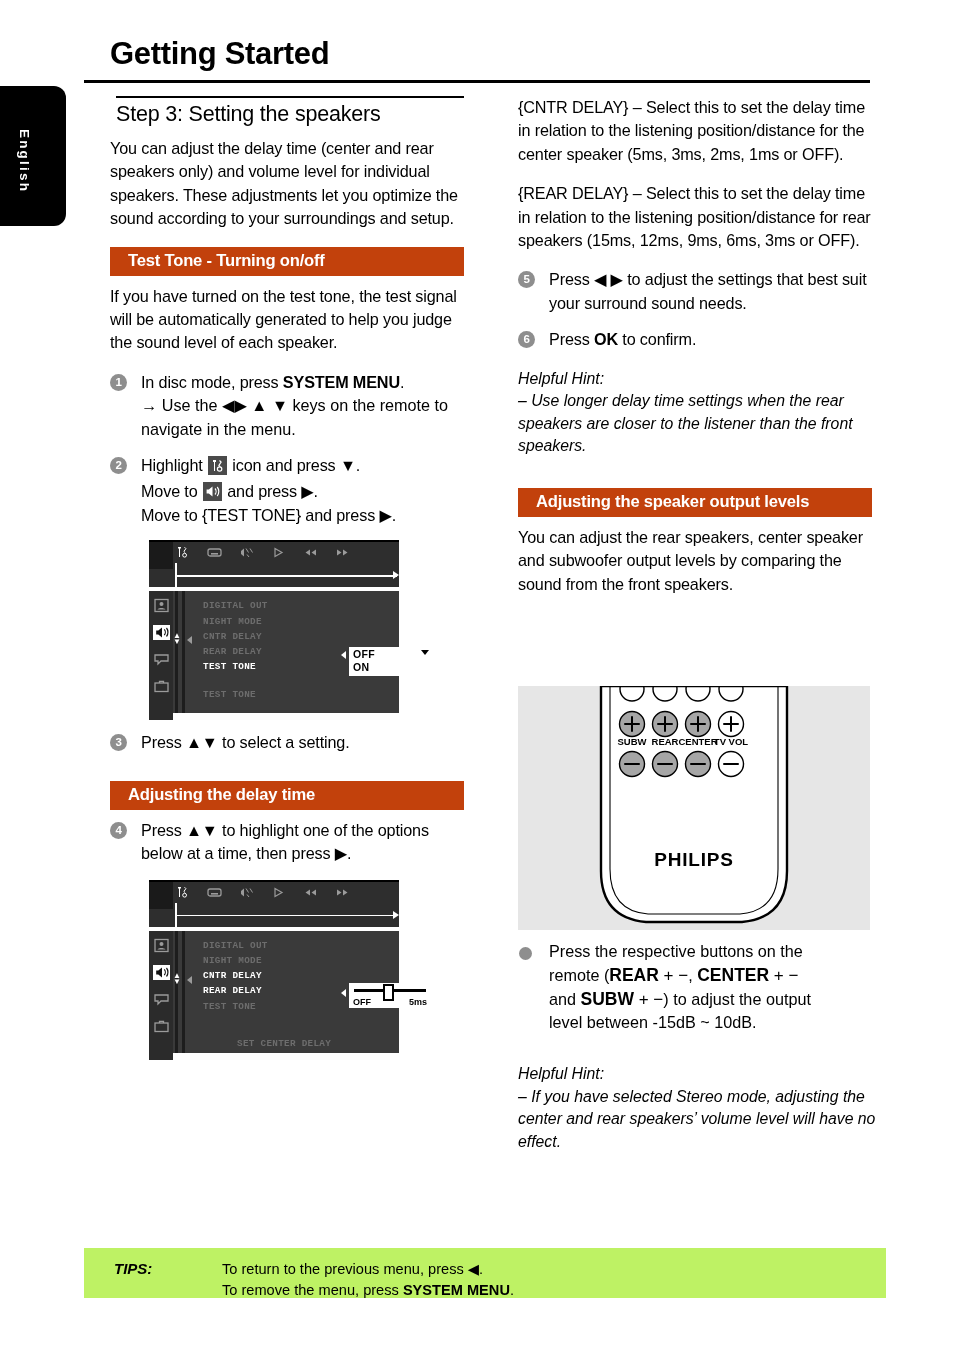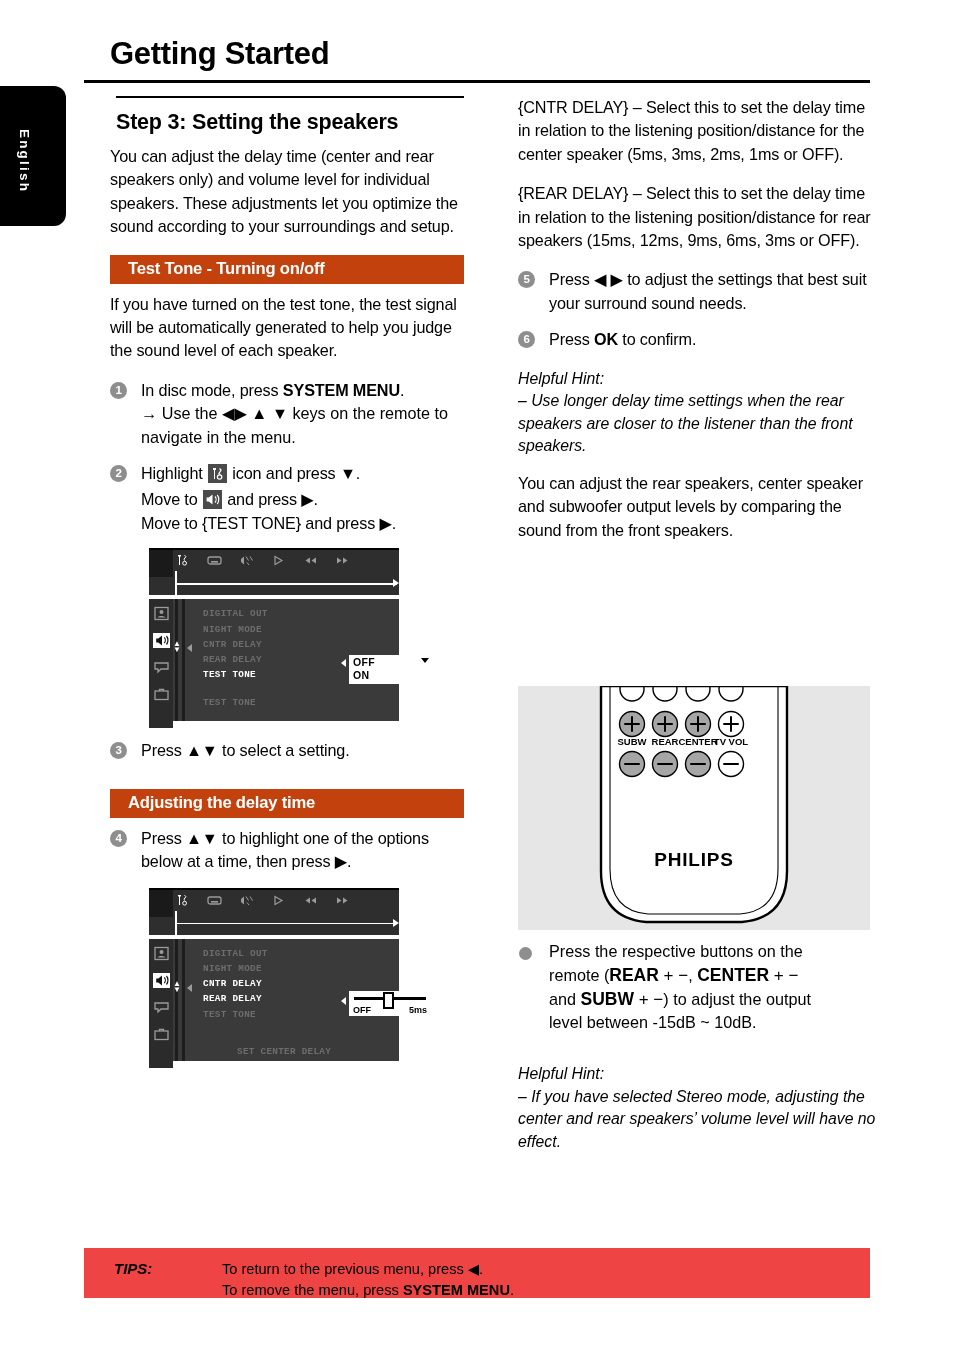--- a/index.html
+++ b/index.html
@@ -52,23 +52,23 @@
   }
 
   
   .col { position: absolute; width: 354px; }
   #col-left  { left: 110px; top: 96px; }
   #col-right { left: 518px; top: 96px; }
 
   
   .step-head {
     font-size: 21.5px;
-    font-weight: bold;
+    font-weight: normal;
     border-top: 2.2px solid #000;
-    padding-top: 12px;
+    padding-top: 4px;
     margin: 0 0 10px 6px;
     letter-spacing: -0.2px;
   }
   p.body {
     font-size: 16.2px;
     line-height: 23.4px;
     margin: 0 0 16px 0;
     letter-spacing: -0.15px;
   }
   .banner {
@@ -277,21 +277,22 @@
     left: 518px; top: 686px;
     width: 352px; height: 244px;
     background: #e6e6e6;
   }
 
   
   #tips-box {
     position: absolute;
     left: 84px; top: 1248px;
     width: 786px; height: 50px;
-    background: #ef4444;
+    background: #bef264;
+    padding-left: 16px;
   }
   #tips-label {
     position: absolute; left: 30px; top: 12px;
     font-size: 15px; font-weight: bold; font-style: italic;
   }
   #tips-lines {
     position: absolute; left: 138px; top: 11px;
     font-size: 14.6px; line-height: 21px;
   }
   #page-num {
@@ -527,20 +528,21 @@
     <div class="step">
       <span class="num">6</span>
       <span>Press </span><b class="k">OK</b><span> to confirm.</span>
     </div>
 
     <div class="hint" style="margin-top:16px;">
       <span class="hint-label">Helpful Hint:</span>
       <span>–  Use longer delay time settings when the rear speakers are closer to the listener than the front speakers.</span>
     </div>
 
+    <div class="banner" style="margin-top:30px;">Adjusting the speaker output levels</div>
 
     <p class="body">You can adjust the rear speakers, center speaker and subwoofer output levels by comparing the sound from the front speakers.</p>
   </div>
 
   <div id="remote-fig">
     <svg width="352" height="244" viewBox="0 0 352 244">
       <rect width="352" height="244" fill="#e6e6e6"></rect>
 
       <path d="M83 0 L83 185 Q83 232 128 236 L224 236 Q269 232 269 185 L269 0 Z" fill="#ffffff" stroke="#000" stroke-width="2.4"></path>
       <path d="M92 0 L92 183 Q92 225 130 228 L222 228 Q260 225 260 183 L260 0 Z" fill="none" stroke="#000" stroke-width="1.1"></path>

